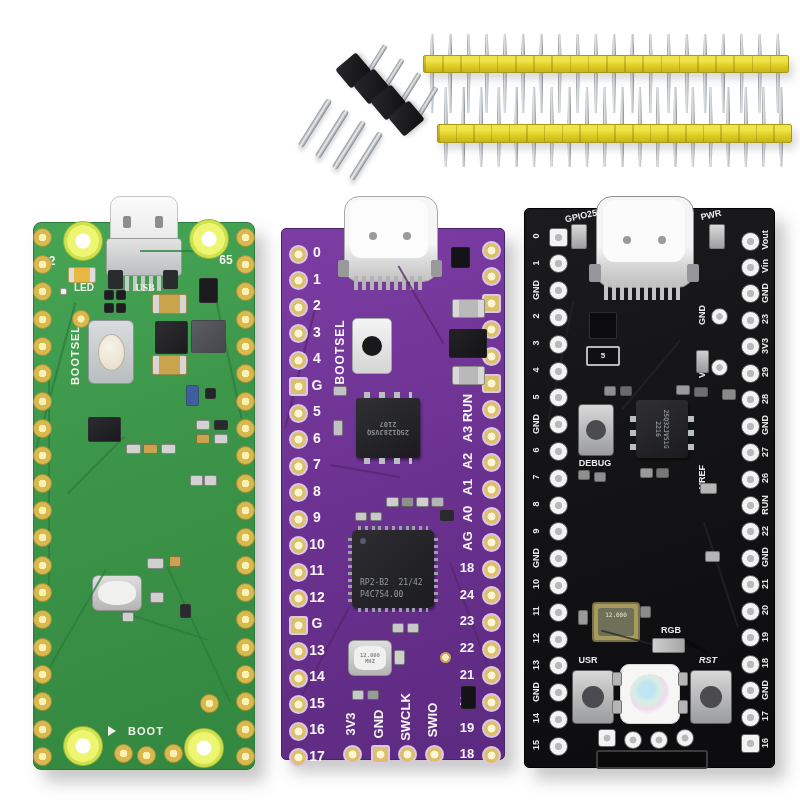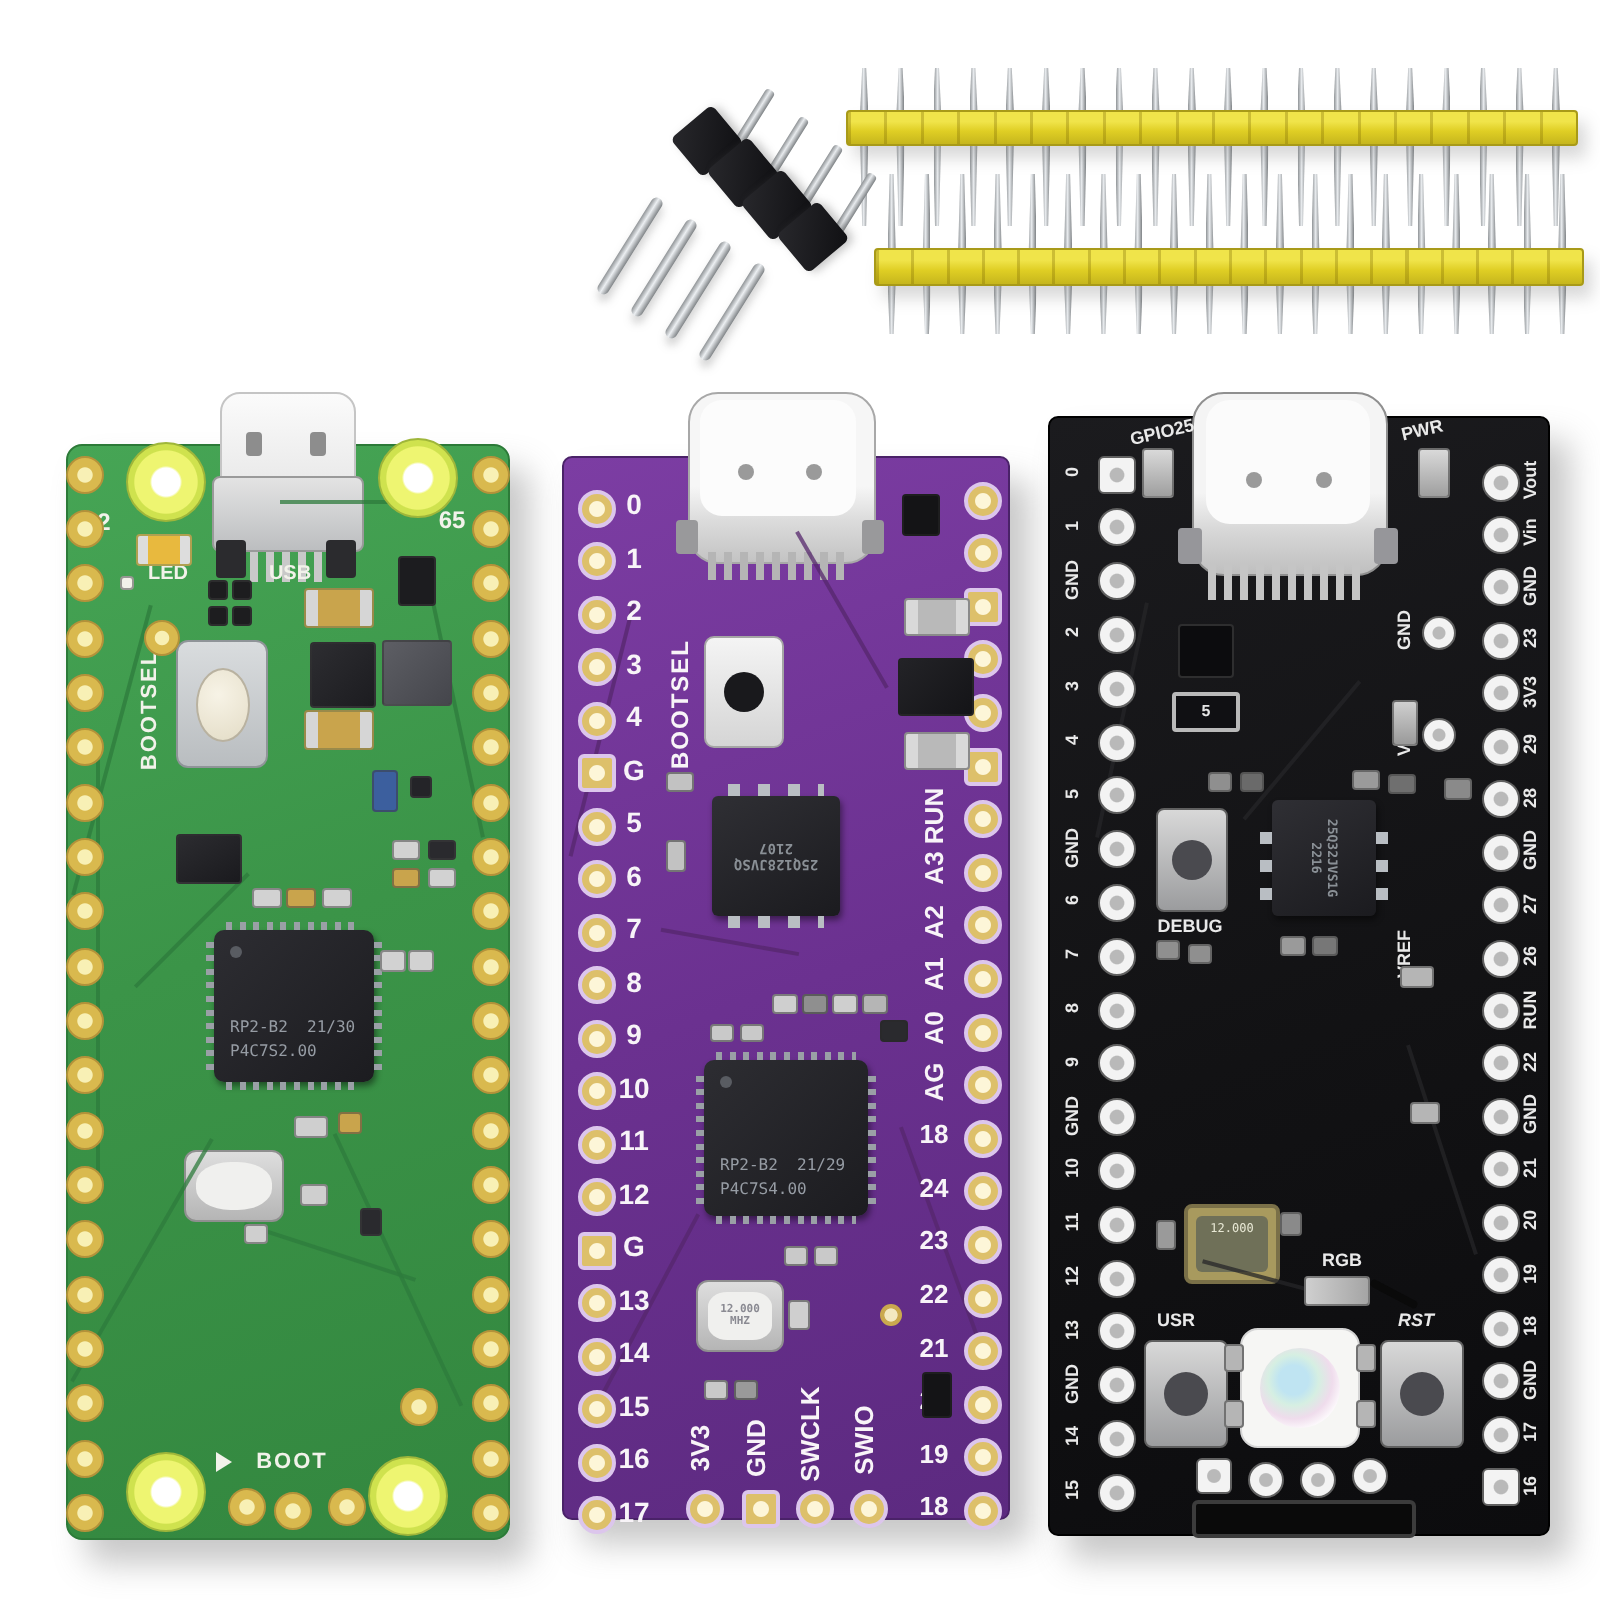--- a/index.html
+++ b/index.html
@@ -79,38 +79,29 @@
     <div class="abs" style="left:0;top:42px;width:74px;height:36px;background:linear-gradient(180deg,#e3e3e3,#bcbec0);border:1px solid #9a9a9a;border-radius:4px;"></div>
     <div class="abs" style="left:2px;top:74px;width:15px;height:19px;background:#2b2b2e;border-radius:2px;"></div>
     <div class="abs" style="left:57px;top:74px;width:15px;height:19px;background:#2b2b2e;border-radius:2px;"></div>
     <div class="abs" style="left:19px;top:80px;width:38px;height:15px;background:repeating-linear-gradient(90deg,#c9c9c9 0 4px,transparent 4px 8px);"></div>
   </div>
 
   <span class="cl silk-g" style="left:86px;top:235px;font-size:12px;">1</span>
   <span class="cl silk-g" style="left:52px;top:261px;font-size:12px;">2</span>
   <span class="cl silk-g" style="left:226px;top:260px;font-size:12px;">65</span>
   <span class="cl silk-g" style="left:84px;top:287px;font-size:10px;">LED</span>
-  <span class="cl silk-g" style="left:145px;top:287px;font-size:10px;">USB</span>
+  <span class="cl silk-g" style="left:145px;top:287px;font-size:10px;font-family:Liberation Serif, serif;">USB</span>
   <span class="cl r90 silk-g" style="left:75px;top:355px;font-size:11px;letter-spacing:1px;">BOOTSEL</span>
   <span class="cl silk-g" style="left:146px;top:731px;font-size:11px;letter-spacing:1px;">BOOT</span>
   <div class="dbg-tri" style="left:108px;top:726px;"></div>
 
   <div class="gbtn" style="left:88px;top:320px;width:44px;height:62px;">
     <div class="gbtn-oval"></div>
   </div>
 
-  <div class="qfn" style="left:107px;top:465px;width:80px;height:76px;">
-    <div class="stub-t"></div>
-    <div class="stub-b"></div>
-    <div class="stub-l"></div>
-    <div class="stub-r"></div>
-    <div class="qdot"></div>
-    <span class="chipline" style="top:44px;font-size:8px;">RP2-B2  21/30</span>
-    <span class="chipline" style="top:56px;font-size:8px;">P4C7S2.00</span>
-  </div>
 
   <div class="xtal" style="left:92px;top:575px;width:48px;height:34px;">
     <div class="xtal-in"></div>
   </div>
 
   <div class="usbc" style="left:344px;top:196px;width:92px;height:96px;">
     <div class="abs" style="left:0;top:0;width:92px;height:84px;background:linear-gradient(180deg,#f6f6f6 0 55%,#dcdcdc 75%,#c3c3c3);border:1px solid #a8a8a8;border-radius:15px;"></div>
     <div class="abs" style="left:6px;top:4px;width:78px;height:58px;background:#fcfcfc;border-radius:11px;"></div>
     <div class="abs" style="left:25px;top:36px;width:8px;height:8px;border-radius:50%;background:#9a9a9a;"></div>
     <div class="abs" style="left:59px;top:36px;width:8px;height:8px;border-radius:50%;background:#9a9a9a;"></div>
@@ -133,21 +124,21 @@
       <div>2107</div>
     </div>
   </div>
 
   <div class="qfn" style="left:352px;top:530px;width:82px;height:78px;">
     <div class="stub-t"></div>
     <div class="stub-b"></div>
     <div class="stub-l"></div>
     <div class="stub-r"></div>
     <div class="qdot"></div>
-    <span class="chipline" style="top:48px;font-size:8px;">RP2-B2  21/29</span>
+    <span class="chipline" style="top:48px;font-size:8px;">RP2-B2  21/42</span>
     <span class="chipline" style="top:60px;font-size:8px;">P4C7S4.00</span>
   </div>
 
   <div class="xtal" style="left:348px;top:640px;width:42px;height:34px;">
     <div class="xtal-in" style="border-radius:30%;"></div>
     <div class="flashtx" style="left:50%;top:50%;transform:translate(-50%,-50%);font-size:5.5px;color:#8a8a92;line-height:6px;">
       <div>12.000</div>
       <div>MHZ</div>
     </div>
   </div>

